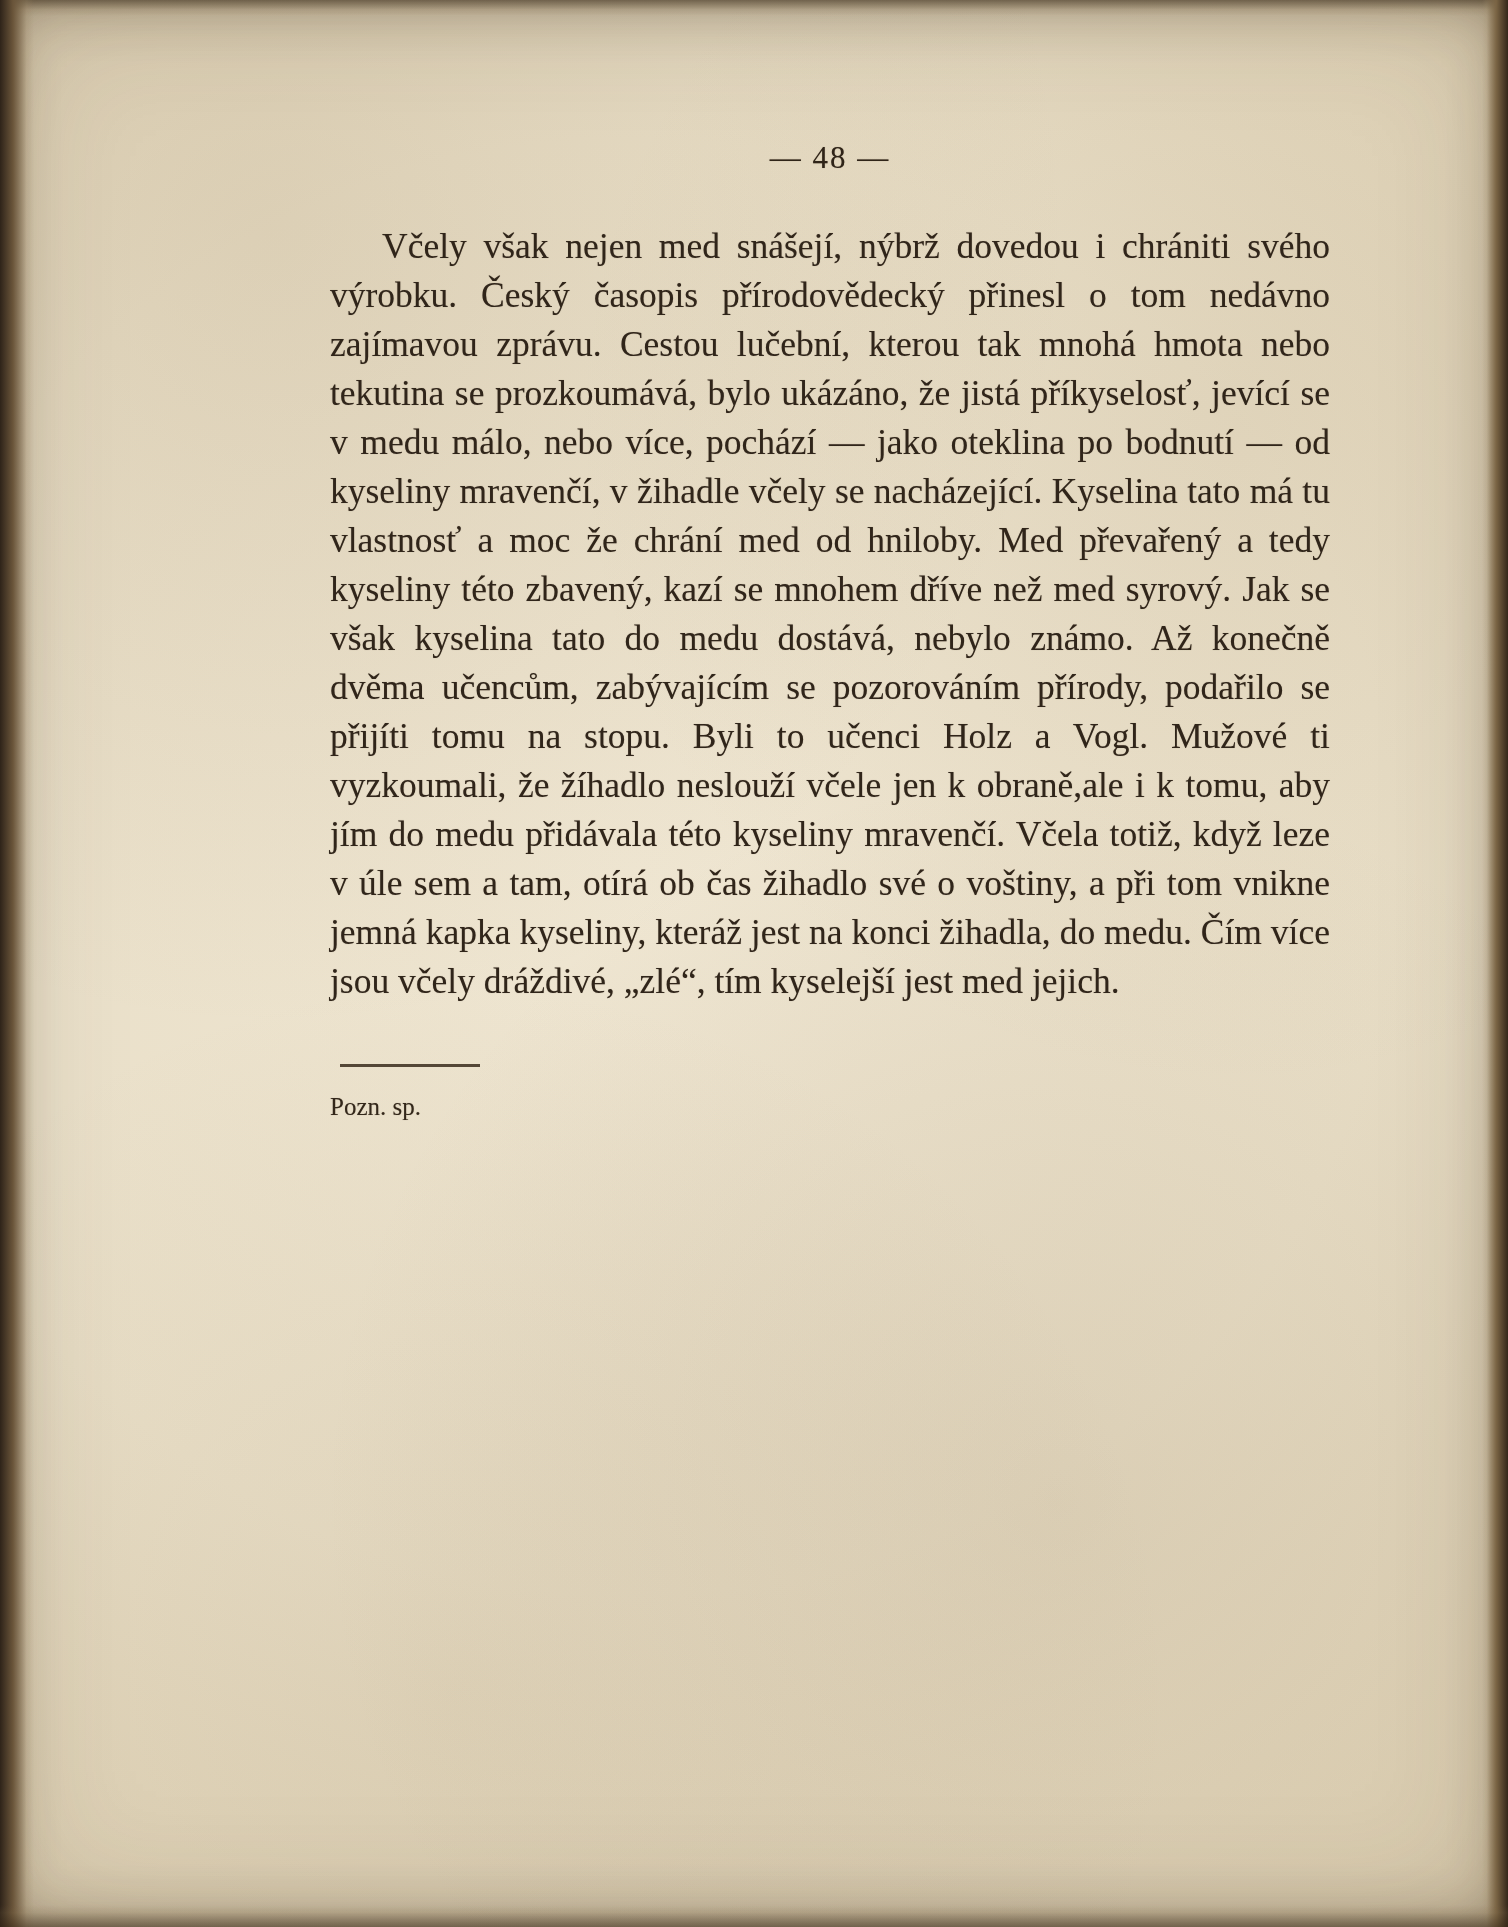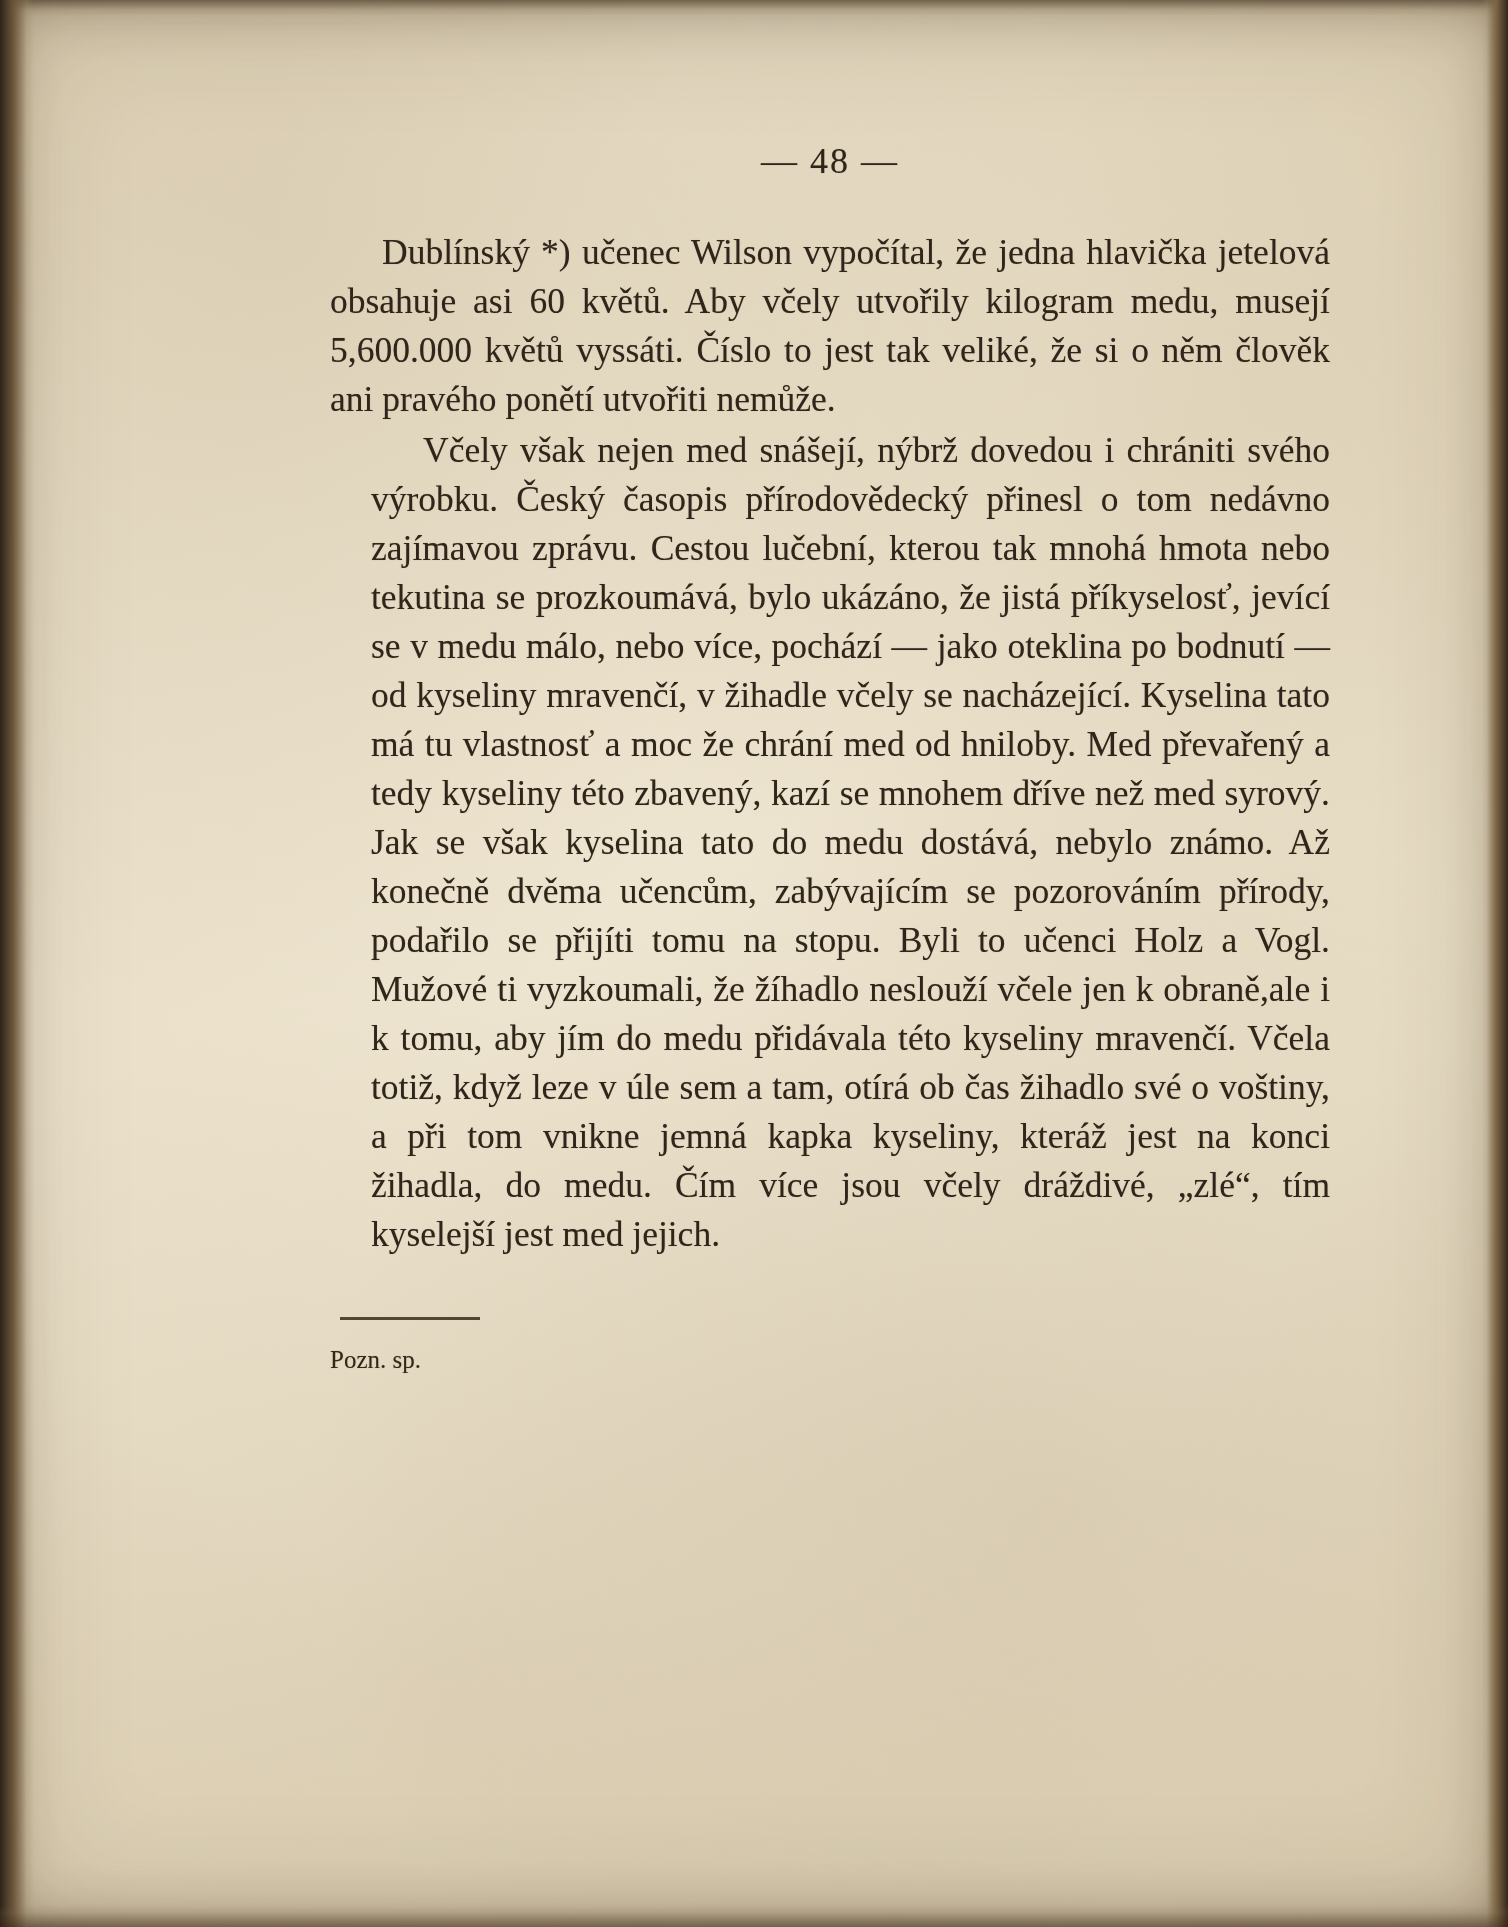--- a/index.html
+++ b/index.html
@@ -81,21 +81,21 @@
     position: absolute;
     left: 330px;
     top: 140px;
     width: 1000px;
     z-index: 2;
     color: #2c2116;
   }
 
   .folio {
     text-align: center;
-    font-size: 36px;
+    font-size: 31px;
     letter-spacing: 2px;
     color: #2f2418;
     margin-bottom: 46px;
     text-shadow: 0 0 1px rgba(60,45,25,0.35);
   }
 
   .para {
     font-size: 35.5px;
     line-height: 1.38;
     text-align: justify;
@@ -147,21 +147,20 @@
 
   <div class="edge-top"></div>
   <div class="edge-left"></div>
   <div class="edge-right"></div>
   <div class="edge-bottom"></div>
 
   <div class="content">
 
     <div class="folio">— 48 —</div>
 
-    <p class="para indent">Dublínský *) učenec Wilson vypočítal, že jedna hlavička jetelová obsahuje asi 60 květů. Aby včely utvořily kilogram medu, musejí 5,600.000 květů vyssáti. Číslo to jest tak veliké, že si o něm člověk ani pravého ponětí utvořiti nemůže.</p>
     <p class="para indent">Včely však nejen med snášejí, nýbrž dovedou i chrániti svého výrobku. Český časopis přírodovědecký přinesl o tom nedávno zajímavou zprávu. Cestou lučební, kterou tak mnohá hmota nebo tekutina se prozkoumává, bylo ukázáno, že jistá příkyselosť, jevící se v medu málo, nebo více, pochází — jako oteklina po bodnutí — od kyseliny mravenčí, v žihadle včely se nacházející. Kyselina tato má tu vlastnosť a moc že chrání med od hniloby. Med převařený a tedy kyseliny této zbavený, kazí se mnohem dříve než med syrový. Jak se však kyselina tato do medu dostává, nebylo známo. Až konečně dvěma učencům, zabývajícím se pozorováním přírody, podařilo se přijíti tomu na stopu. Byli to učenci Holz a Vogl. Mužové ti vyzkoumali, že žíhadlo neslouží včele jen k obraně,ale i k tomu, aby jím do medu přidávala této kyseliny mravenčí. Včela totiž, když leze v úle sem a tam, otírá ob čas žihadlo své o voštiny, a při tom vnikne jemná kapka kyseliny, kteráž jest na konci žihadla, do medu. Čím více jsou včely dráždivé, „zlé“, tím kyselejší jest med jejich.</p>
 
     <div class="footnote-rule"></div>
 
     <div class="footnote-sign">Pozn. sp.</div>
 
   </div>
 </div>
 
 </body></html>

